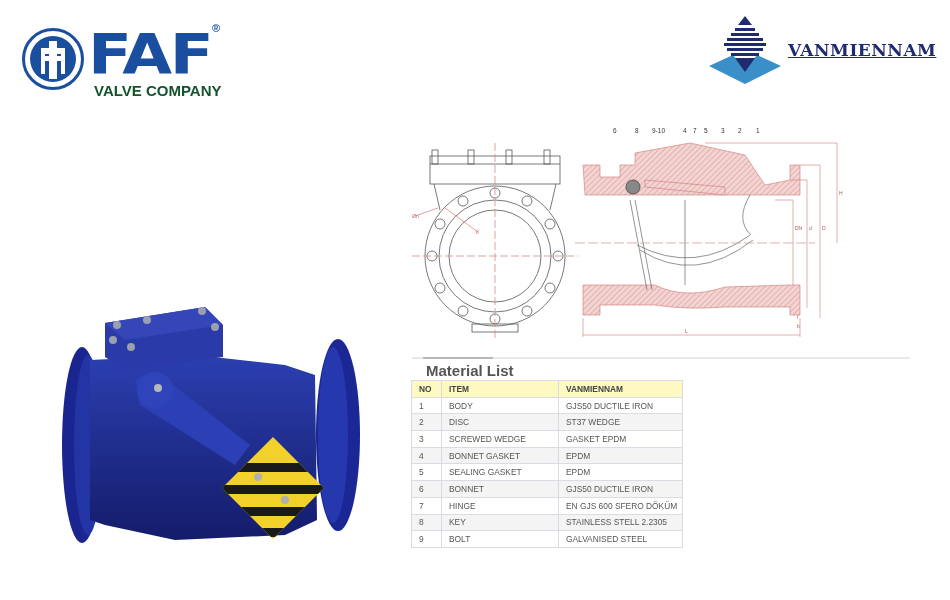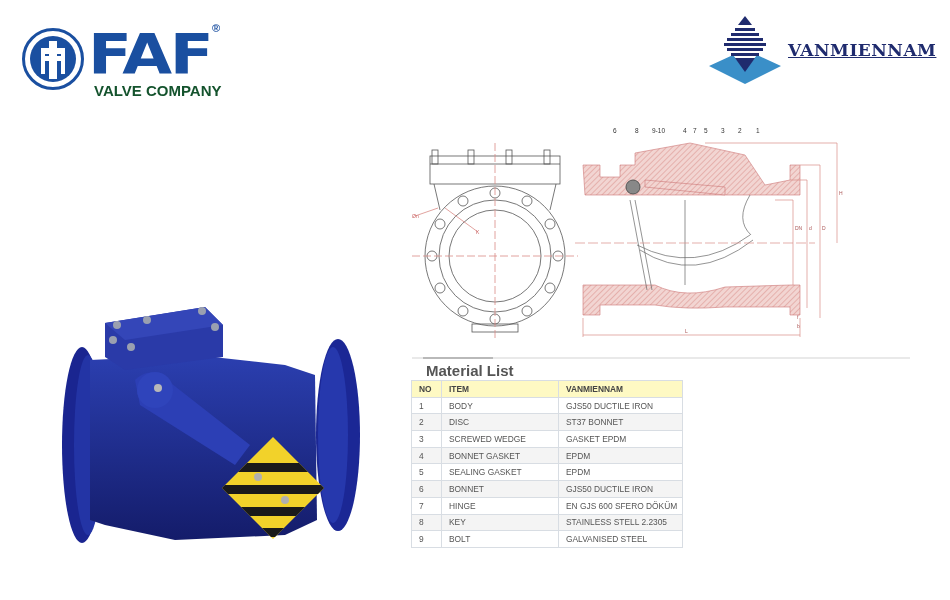--- a/index.html
+++ b/index.html
@@ -218,21 +218,21 @@
   </thead>
   <tbody>
     <tr>
         <td>1</td>
         <td>BODY</td>
         <td>GJS50 DUCTILE IRON</td>
       </tr>
     <tr>
         <td>2</td>
         <td>DISC</td>
-        <td>ST37 BONNET</td>
+        <td>ST37 WEDGE</td>
       </tr>
     <tr>
         <td>3</td>
         <td>SCREWED WEDGE</td>
         <td>GASKET EPDM</td>
       </tr>
     <tr>
         <td>4</td>
         <td>BONNET GASKET</td>
         <td>EPDM</td>

